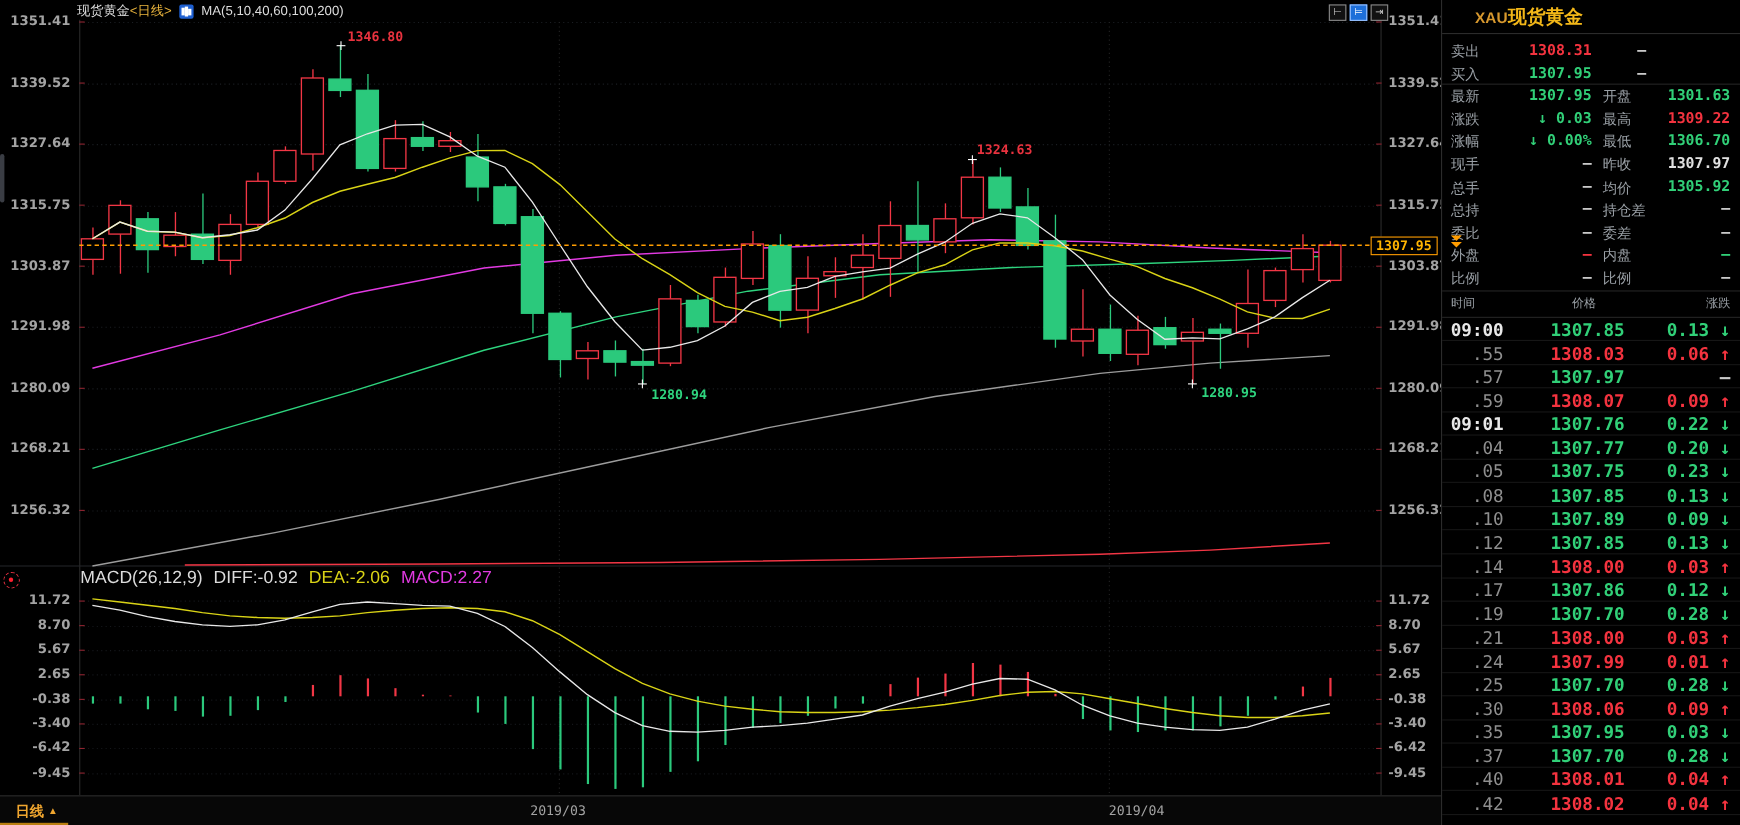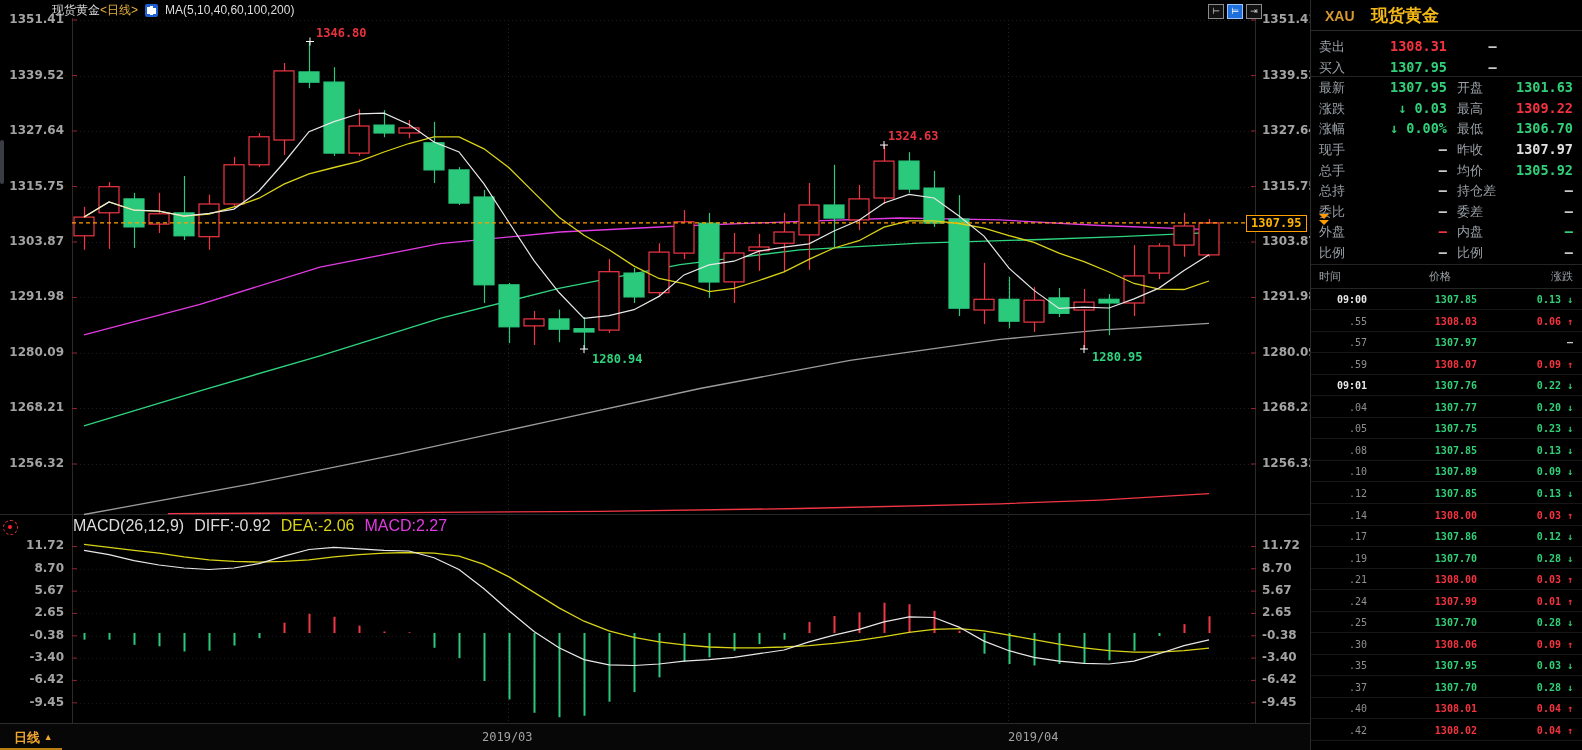--- a/index.html
+++ b/index.html
@@ -1,21 +1,21 @@
 <!DOCTYPE html>
 <html><head>
 <meta charset="utf-8">
 <style>
   html,body{margin:0;padding:0;background:#000;width:1582px;height:750px;overflow:hidden;
     font-family:"Liberation Sans","DejaVu Sans",sans-serif;}
   .app{position:relative;width:1582px;height:750px;background:#000;}
   .chart-area{position:absolute;left:0;top:0;width:1310px;height:750px;}
   svg{position:absolute;left:0;top:0;}
   
-  .chart-header{position:absolute;left:52px;top:2px;height:16px;display:flex;align-items:center;gap:7px;
+  .chart-header{position:absolute;left:70px;top:2px;height:16px;display:flex;align-items:center;gap:7px;
     font-size:12px;white-space:nowrap;z-index:5;}
   .t-white{color:#dcdcdc;} .t-gold{color:#e8b33c;} .t-yellow{color:#d9d316;} .t-mag{color:#e23ae2;}
   .kicon{width:13px;height:13px;background:#1e5fd0;border-radius:2px;display:inline-block;position:relative;}
   .kicon i{position:absolute;width:3px;background:#fff;}
   .toolbar{position:absolute;left:1208px;top:4px;display:flex;gap:3px;z-index:6;}
   .tbtn{width:14px;height:13px;border:1px solid #8a8a8a;background:#111;display:flex;align-items:center;
     justify-content:center;color:#cfcfcf;font-size:9px;line-height:9px;cursor:pointer;}
   .tbtn.active{background:#1e6fd9;border-color:#9cc3ff;color:#fff;}
   
   .axlab{position:absolute;width:60px;text-align:right;font-size:12px;font-weight:600;color:#a3a3a3;
@@ -39,32 +39,32 @@
   .period-label .arr{font-size:9px;vertical-align:2px;}
   .date-label{position:absolute;top:6px;color:#a3a3a3;font-size:12px;font-family:"DejaVu Sans Mono",monospace;}
   .tab-strip{position:absolute;left:0;top:24px;width:62px;height:3px;background:#b97f10;}
   .target-icon{position:absolute;left:3px;top:520px;width:13px;height:13px;border:1px dashed #e03040;
     border-radius:50%;z-index:5;cursor:pointer;}
   .target-icon i{position:absolute;left:3.5px;top:3.5px;width:4px;height:4px;border-radius:50%;background:#ff1f30;}
   .left-thumb{position:absolute;left:0;top:140px;width:4px;height:44px;background:#3a3d44;border-radius:2px;}
   
   .panel{position:absolute;left:1310px;top:0;width:272px;height:750px;background:#000;border-left:1px solid #2b2b2b;box-sizing:border-box;}
   .panel-header{position:absolute;left:0;top:0;width:100%;height:31px;border-bottom:1px solid #2b2b2b;box-sizing:border-box;}
-  .sym{position:absolute;left:14px;top:8px;color:#d7982e;font-size:14px;font-weight:700;}
+  .sym{position:absolute;left:30px;top:8px;color:#d7982e;font-size:14px;font-weight:700;}
   .symname{position:absolute;left:60px;top:4px;color:#f3b718;font-size:17px;font-weight:700;}
   .q-row{position:absolute;left:0;width:100%;height:21px;font-size:13px;line-height:21px;}
   .q-row .lab{position:absolute;color:#9aa0a6;}
   .q-row .l1{left:8px;} .q-row .l2{left:146px;}
   .q-row .val{position:absolute;text-align:right;font-family:"DejaVu Sans Mono",monospace;font-weight:700;font-size:13.5px;}
   .q-row .v1{right:135px;left:40px;} .q-row .v2{right:9px;left:190px;} .q-row .vmid{right:58px;left:150px;text-align:center;}
   .c-r{color:#f4333f;} .c-g{color:#31d078;} .c-w{color:#e0e0e0;} .c-dim{color:#c9c9c9;}
   .sep{position:absolute;left:0;width:272px;height:0;border-top:1px solid #242424;}
   .list-header{position:absolute;left:0;top:265px;width:100%;height:23px;font-size:11px;color:#9aa0a6;line-height:23px;}
   .list-header span{position:absolute;}
-  .t-row{position:absolute;left:0;width:100%;height:21px;font-size:10px;line-height:21px;
+  .t-row{position:absolute;left:0;width:100%;height:21px;font-size:16px;line-height:21px;
     font-family:"DejaVu Sans Mono",monospace;border-bottom:1px solid #161616;box-sizing:border-box;}
   .t-row .tm{position:absolute;left:0;width:56px;text-align:right;color:#8f8f8f;}
   .t-row .tm.bold{color:#e8e8e8;font-weight:700;}
   .t-row .pr{position:absolute;right:105px;font-weight:700;}
   .t-row .ch{position:absolute;right:9px;font-weight:700;}
   .arrow{font-weight:700;}
 </style>
 </head>
 <body>
 

